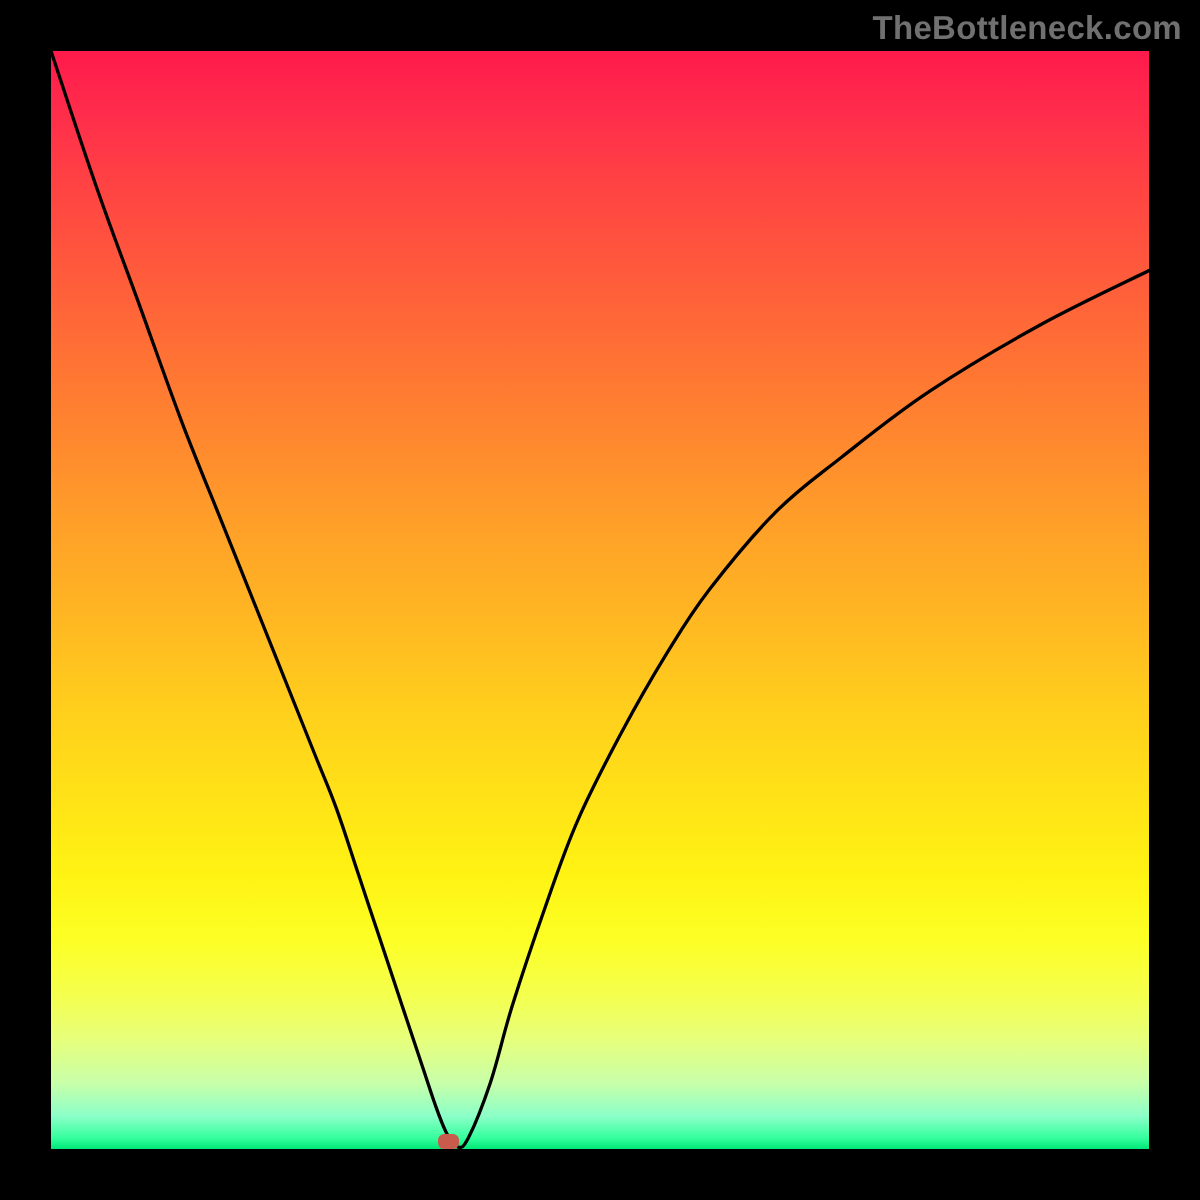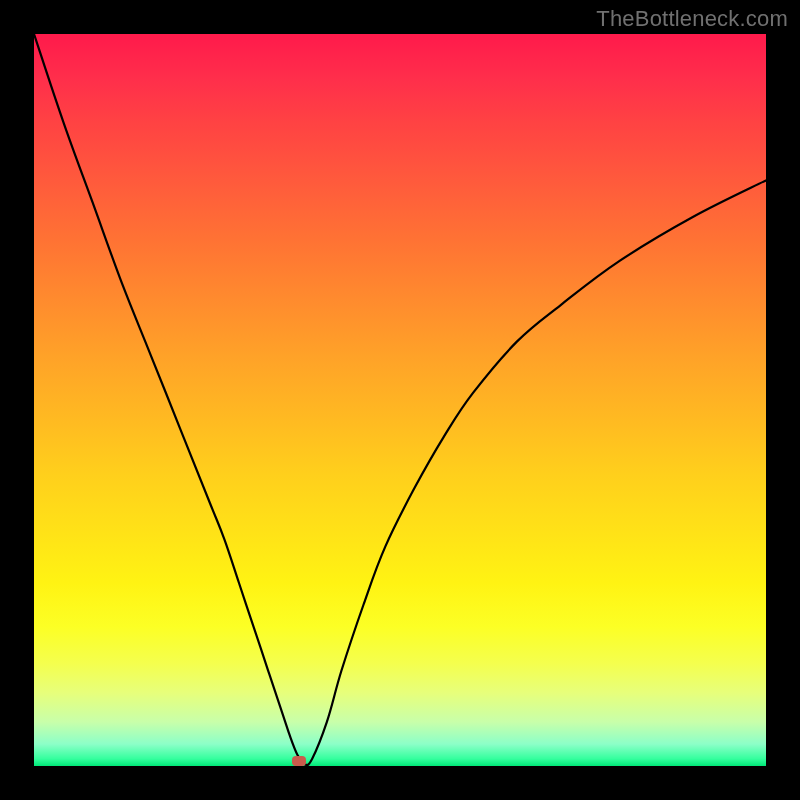--- a/index.html
+++ b/index.html
@@ -51,21 +51,21 @@
       #35ff9e 99%,
       #00e878 100%
     );
   }
   .watermark {
     position: absolute;
     top: 6px;
     right: 12px;
     color: #707070;
     font-size: 22px;
-    font-weight: 400;
+    font-weight: 700;
     letter-spacing: 0.2px;
     user-select: none;
     margin-left: 19px;
   }
   svg.curve {
     position: absolute;
     inset: 0;
     width: 100%;
     height: 100%;
   }

